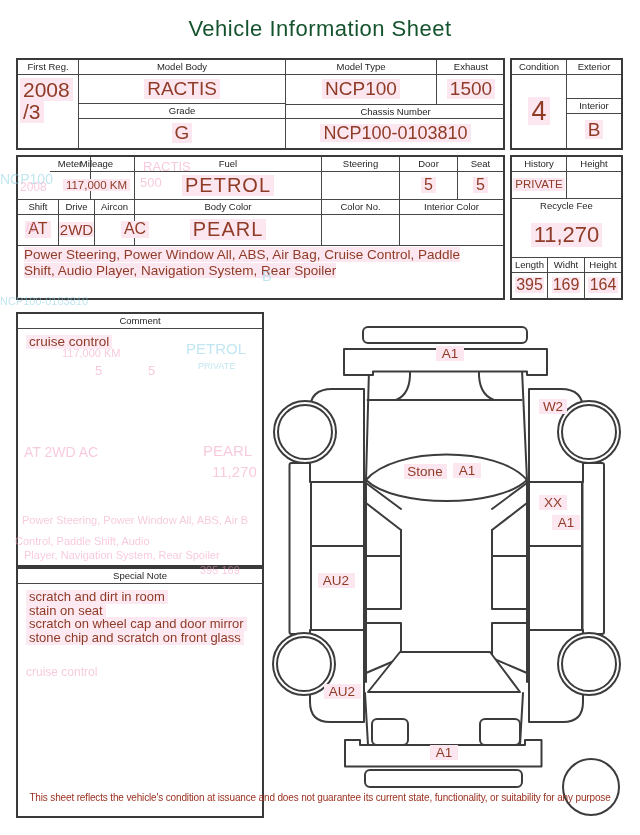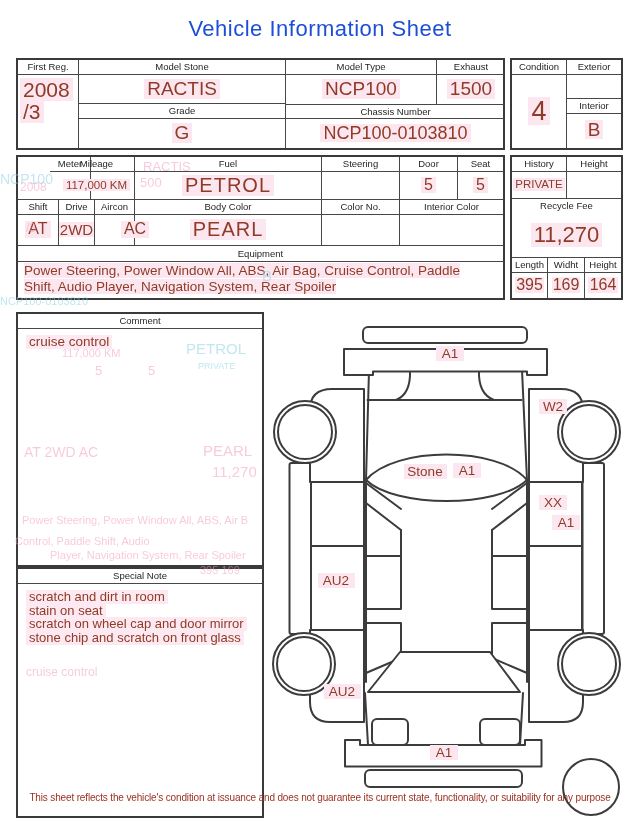--- a/index.html
+++ b/index.html
@@ -6,21 +6,21 @@
   html,body { background:#ffffff; }
   .page {
     position: relative;
     width: 640px; height: 835px;
     background: #ffffff;
     font-family: "Liberation Sans", sans-serif;
     overflow: hidden;
   }
   .title {
     position: absolute; left: 0; top: 16px; width: 100%;
-    text-align: center; font-size: 22px; color: #1d4ed8;
+    text-align: center; font-size: 22px; color: #14532d;
     letter-spacing: .5px;
   }
   .box {
     position: absolute;
     border: 2px solid #3a3a3a;
     background: transparent;
   }
   .hdr {
     font-size: 9.5px; color: #1f1f1f; text-align: center;
     height: 15px; line-height: 14px;
@@ -61,21 +61,21 @@
 
     <div class="cell br" style="left:0; top:0; width:61px; height:88px;">
       <div class="hdr">First Reg.</div>
       <div style="padding:4px 0 0 2px;">
         <span class="v" style="font-size:21px;">2008</span><br>
         <span class="v" style="font-size:21px;">/3</span>
       </div>
     </div>
 
     <div class="cell br" style="left:61px; top:0; width:207px; height:88px;">
-      <div class="hdr">Model Stone</div>
+      <div class="hdr">Model Body</div>
       <div class="valwrap bb" style="height:29px;">
           <span class="v" style="font-size:19px;">RACTIS</span>
         </div>
       <div class="hdr">Grade</div>
       <div class="valwrap" style="height:28px;">
           <span class="v" style="font-size:19px;">G</span>
         </div>
     </div>
 
     <div class="cell" style="left:268px; top:0; width:219px; height:88px;">
@@ -193,21 +193,20 @@
       </div>
       <div class="cell br" style="left:304px; top:0; width:78px; height:45px;">
         <div class="hdr">Color No.</div>
         <div class="valwrap" style="height:29px;">
             <span class="v nobg"></span>
           </div>
       </div>
     </div>
 
     <div class="cell" style="left:0; top:89px; width:485px; height:52px;">
-      <div class="hdr" style="height:16px;line-height:15px;">Equipment</div>
       <div class="eqp"><span>Power Steering, Power Window  All, ABS, Air Bag, Cruise Control, Paddle Shift, Audio Player, Navigation System, Rear Spoiler</span></div>
     </div>
   </div>
 
   <div class="box" style="left:510px; top:155px; width:113px; height:145px;">
     <div class="cell bb" style="left:0; top:0; width:109px; height:42px;">
       <div class="cell br" style="left:0; top:0; width:55px; height:41px;">
         <div class="hdr">History</div>
         <div class="valwrap" style="height:25px;">
             <span class="v" style="font-size:11.5px;padding:0 2px;">PRIVATE</span>
@@ -376,19 +375,19 @@
       <span class="ghost g-pink" style="left: 62px; top: 348px; font-size: 11px;">117,000 KM</span>
       <span class="ghost g-cyan" style="left: 186px; top: 341px; font-size: 15px;">PETROL</span>
       <span class="ghost g-cyan" style="left: 198px; top: 362px; font-size: 9px;">PRIVATE</span>
       <span class="ghost g-pink" style="left: 95px; top: 364px; font-size: 13px;">5</span>
       <span class="ghost g-pink" style="left: 148px; top: 364px; font-size: 13px;">5</span>
       <span class="ghost g-pink" style="left: 24px; top: 445px; font-size: 14px;">AT   2WD   AC</span>
       <span class="ghost g-pink" style="left: 203px; top: 443px; font-size: 15px;">PEARL</span>
       <span class="ghost g-pink" style="left: 212px; top: 464px; font-size: 15px;">11,270</span>
       <span class="ghost g-pink" style="left: 22px; top: 515px; font-size: 11px;">Power Steering, Power Window  All, ABS, Air B</span>
       <span class="ghost g-pink" style="left: 15px; top: 536px; font-size: 11px;">Control, Paddle Shift, Audio</span>
-      <span class="ghost g-pink" style="left: 24px; top: 550px; font-size: 11px; margin-left: 26px;">Player, Navigation System, Rear Spoiler</span>
+      <span class="ghost g-pink" style="left: 24px; top: 550px; font-size: 11px;">Player, Navigation System, Rear Spoiler</span>
       <span class="ghost g-pink" style="left: 200px; top: 565px; font-size: 11px;">395   169</span>
       <span class="ghost g-pink" style="left: 26px; top: 666px; font-size: 12px;">cruise control</span>
     </div>
 
   <div class="footer">This sheet reflects the vehicle's condition at issuance and does not guarantee its current state, functionality, or suitability for any purpose</div>
 </div>
 
 </body></html>

